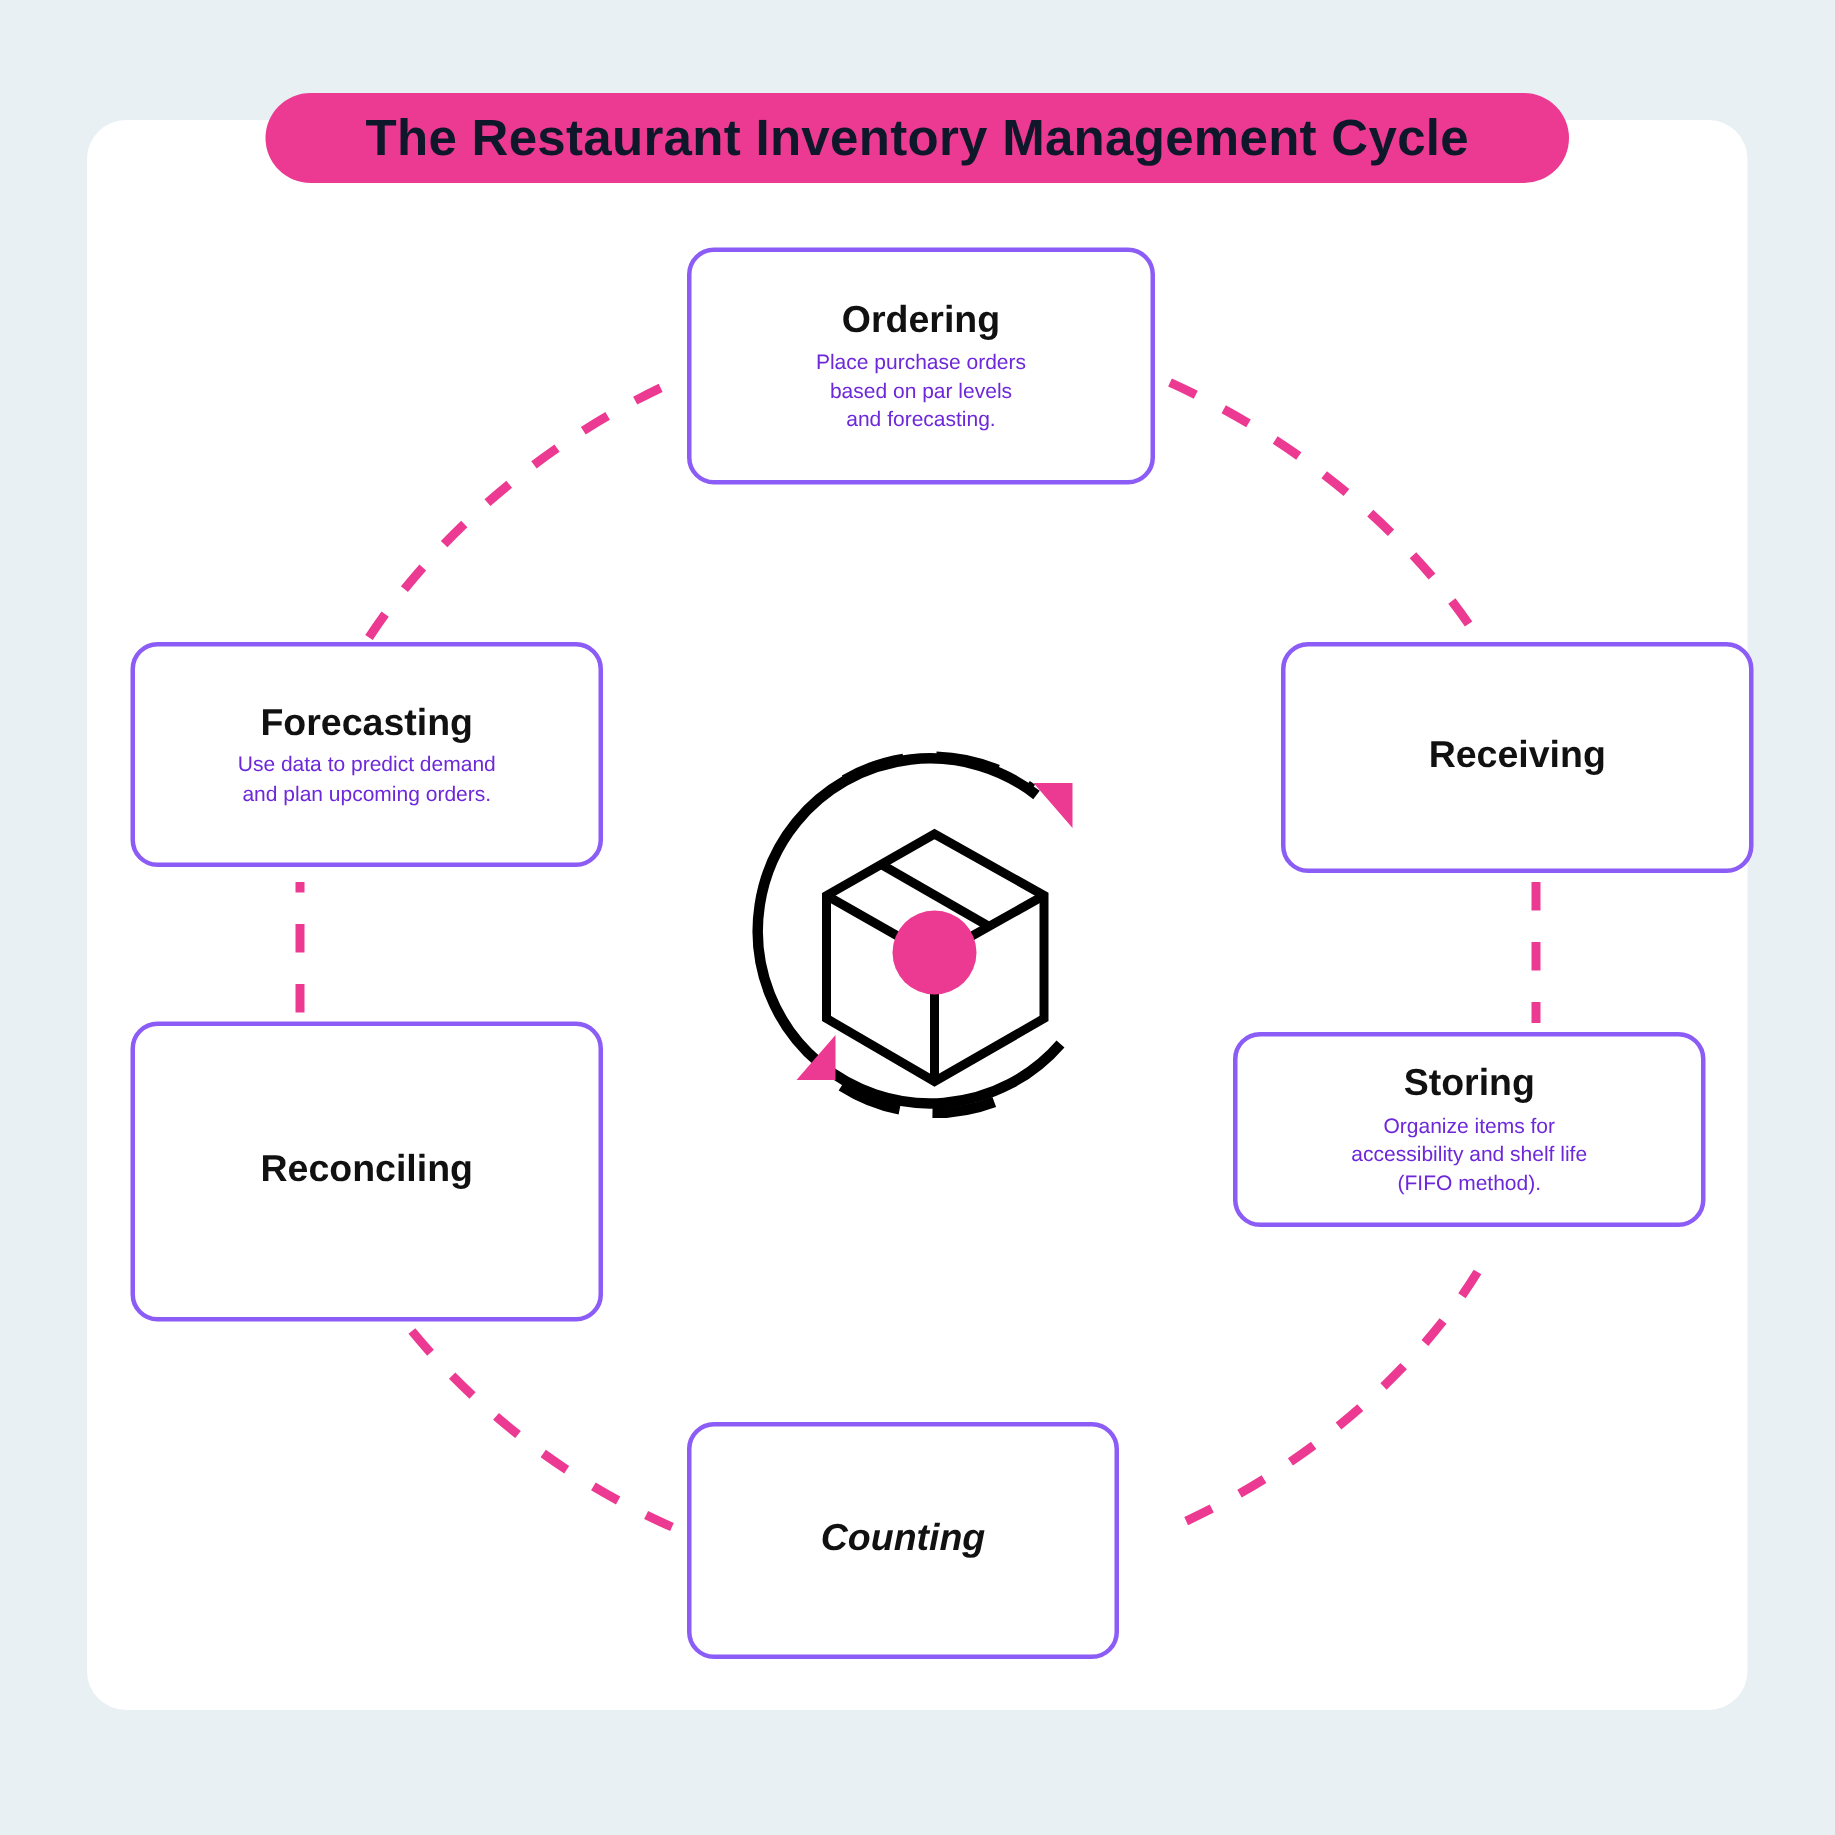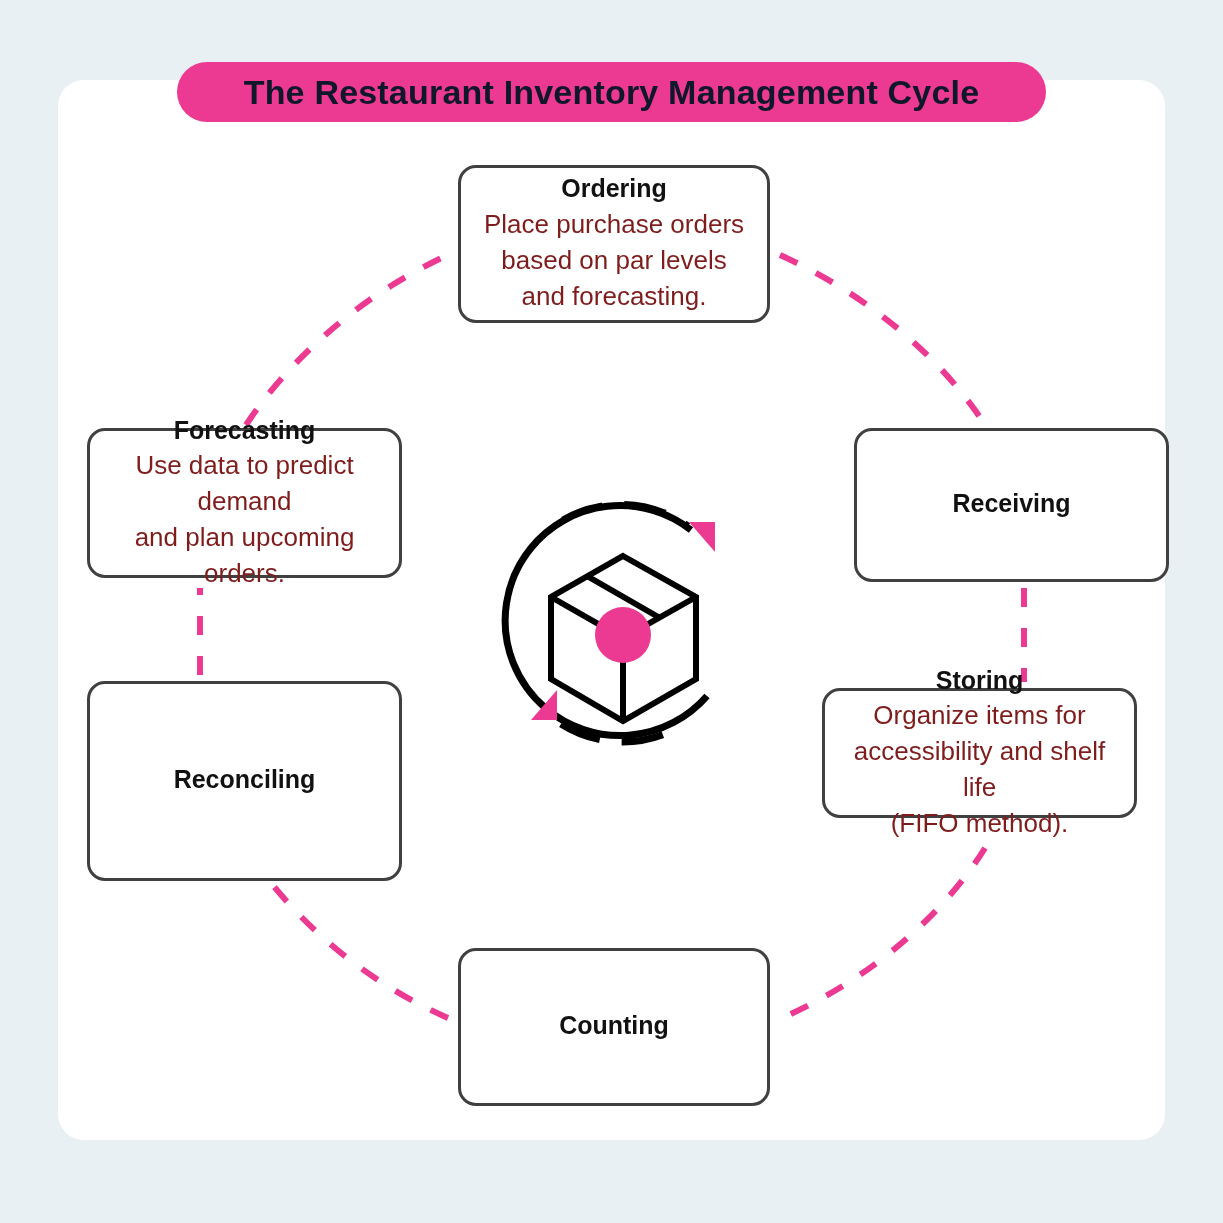--- a/index.html
+++ b/index.html
@@ -56,50 +56,50 @@
     width: 1223px;
     height: 1223px;
     z-index: 2;
     pointer-events: none;
   }
 
   
   .stage {
     position: absolute;
     background: #ffffff;
-    border: 3px solid #404040;
+    border: 3px solid #8b5cf6;
     border-radius: 18px;
     z-index: 5;
     display: flex;
     flex-direction: column;
     align-items: center;
     justify-content: center;
     padding: 6px 12px;
   }
   .stage .stage-title {
     font-size: 25px;
     font-weight: bold;
     color: #111111;
     line-height: 1.22;
     margin-bottom: 3px;
     text-align: center;
   }
   .stage .stage-desc {
-    font-size: 26px;
-    color: #7f1d1d;
+    font-size: 14px;
+    color: #6d28d9;
     line-height: 1.38;
     text-align: center;
     white-space: pre-line;
   }
 
   
   #stage-ordering    { left: 458px; top: 165px;  width: 312px; height: 158px; }
   #stage-receiving   { left: 854px; top: 428px;  width: 315px; height: 154px; }
   #stage-storing     { left: 822px; top: 688px;  width: 315px; height: 130px; }
-  #stage-counting    { left: 458px; top: 948px;  width: 312px; height: 158px; }
+  #stage-counting    { left: 458px; top: 948px;  width: 288px; height: 158px; font-style: italic; }
   #stage-reconciling { left: 87px;  top: 681px;  width: 315px; height: 200px; }
   #stage-forecasting { left: 87px;  top: 428px;  width: 315px; height: 150px; }
 
   
   #center-icon {
     position: absolute;
     left: 483px;
     top: 478px;
     width: 280px;
     height: 285px;

